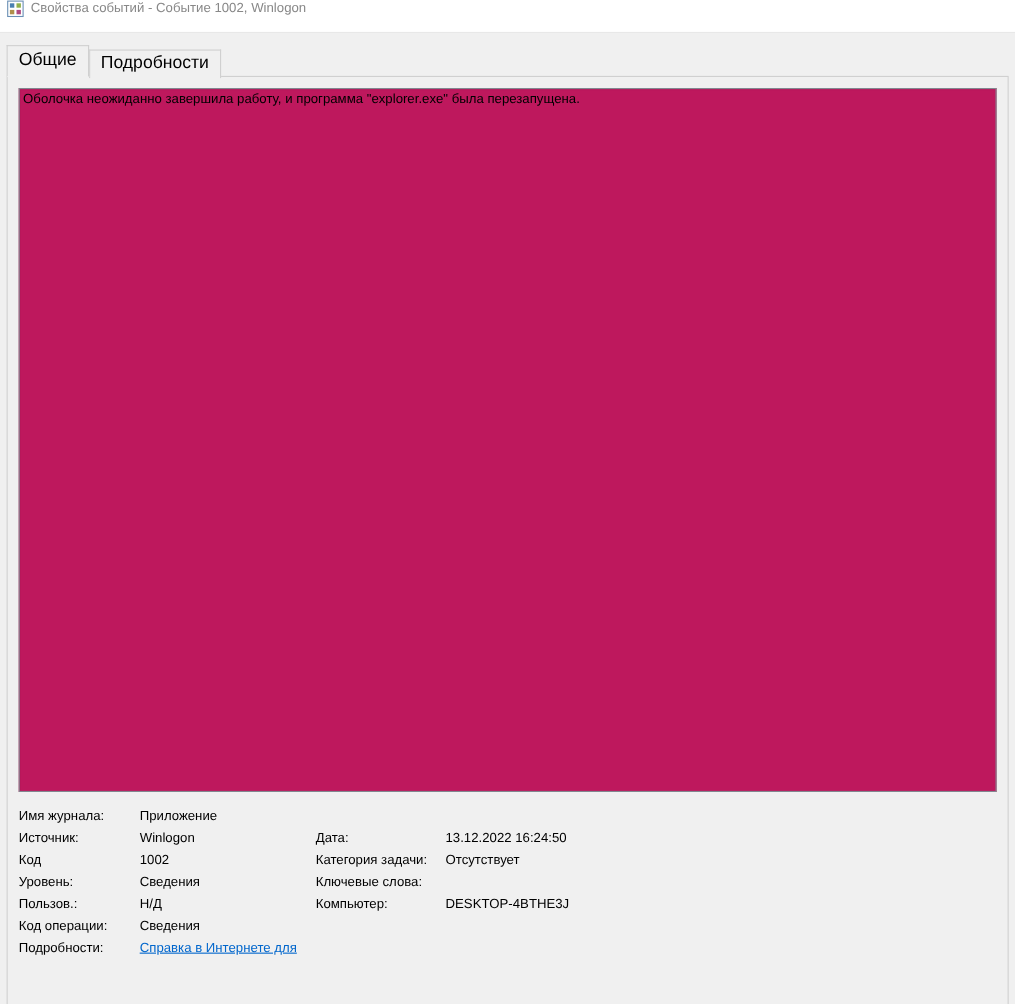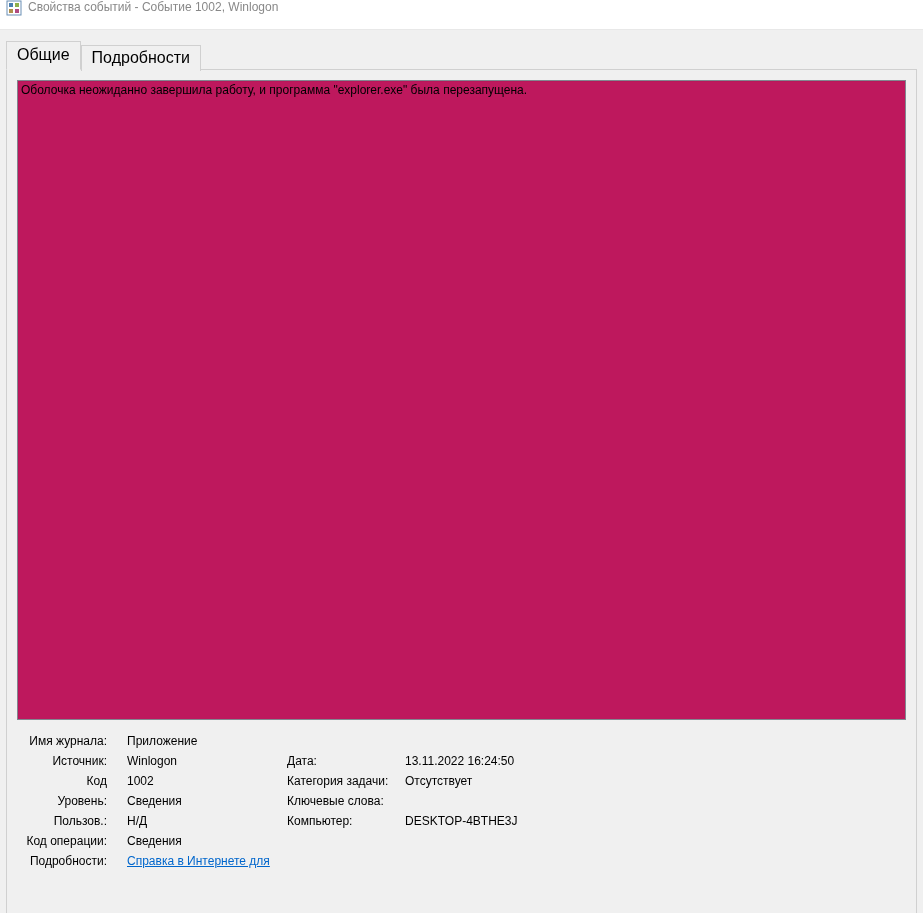--- a/index.html
+++ b/index.html
@@ -86,21 +86,20 @@
     }
     .props-row {
       display: flex;
       margin-bottom: 6px;
       font-size: 12px;
       align-items: baseline;
     }
     .label-col1 {
       width: 90px;
       flex-shrink: 0;
-      text-align: right;
     }
     .value-col1 {
       width: 160px;
       flex-shrink: 0;
       margin-left: 20px;
     }
     .label-col2 {
       width: 118px;
       flex-shrink: 0;
     }
@@ -141,21 +140,21 @@
 
       <div class="props-row">
         <div class="label-col1">Имя журнала:</div>
         <div class="value-col1">Приложение</div>
       </div>
 
       <div class="props-row">
         <div class="label-col1">Источник:</div>
         <div class="value-col1">Winlogon</div>
         <div class="label-col2">Дата:</div>
-        <div class="value-col2">13.11.2022 16:24:50</div>
+        <div class="value-col2">13.12.2022 16:24:50</div>
       </div>
 
       <div class="props-row">
         <div class="label-col1">Код</div>
         <div class="value-col1">1002</div>
         <div class="label-col2">Категория задачи:</div>
         <div class="value-col2">Отсутствует</div>
       </div>
 
       <div class="props-row">

